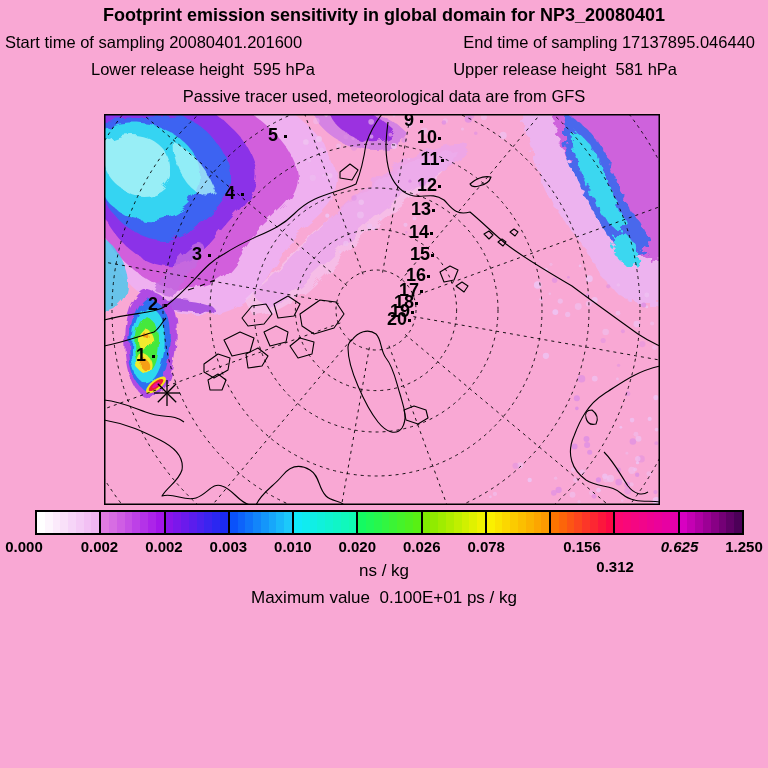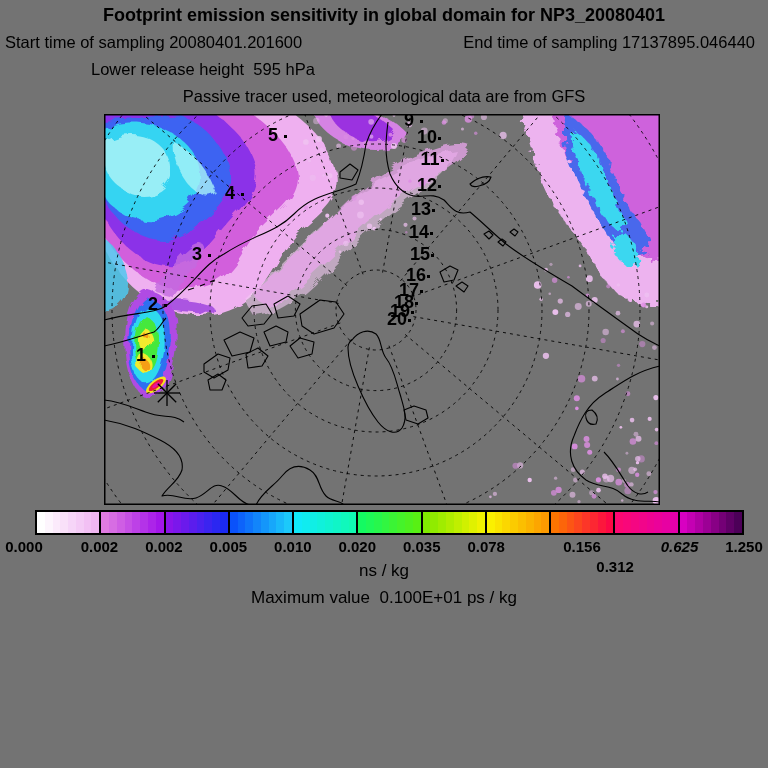--- a/index.html
+++ b/index.html
@@ -1,16 +1,16 @@
 <!DOCTYPE html>
 <html><head>
 <meta charset="utf-8">
 <style>
   html,body{margin:0;padding:0;background:#fff;}
-  #page{position:relative;width:768px;height:768px;background:#737373;overflow:hidden;
+  #page{position:relative;width:768px;height:768px;background:#f9a8d4;overflow:hidden;
         font-family:"Liberation Sans","DejaVu Sans",sans-serif;color:#000;}
   .hline{position:absolute;left:0;width:768px;text-align:center;white-space:pre;}
   #title{top:5px;font-size:18px;font-weight:bold;}
   .split{position:absolute;left:0;width:768px;display:flex;white-space:pre;font-size:16.5px;}
   #line2{top:33px;padding:0 5px;justify-content:space-between;width:750px;text-align:center;}
   #line3{top:60px;padding:0 91px;justify-content:space-between;width:586px;}
   #line4{top:87px;font-size:16.5px;}
   #mapwrap{position:absolute;left:104px;top:114px;width:556px;height:391px;}
   #colorbar{position:absolute;left:35px;top:510px;width:709px;height:25px;
             border:2px solid #000;box-sizing:border-box;display:flex;}
@@ -26,20 +26,21 @@
 
 <div id="page">
 
   <div id="title" class="hline">Footprint emission sensitivity in global domain for NP3_20080401</div>
   <div id="line2" class="split">
     <span>Start time of sampling 20080401.201600</span>
     <span>End time of sampling 17137895.046440</span>
   </div>
   <div id="line3" class="split">
     <span>Lower release height  595 hPa</span>
+    <span>Upper release height  581 hPa</span>
   </div>
   <div id="line4" class="hline">Passive tracer used, meteorological data are from GFS</div>
 
   <div id="mapwrap">
     <svg id="mapsvg" width="556" height="391" viewBox="0 0 556 391">
       <defs>
         <clipPath id="mapclip">
             <rect x="0" y="0" width="556" height="391"></rect>
           </clipPath>
         <filter id="rough" x="-20%" y="-20%" width="140%" height="140%">
@@ -445,24 +446,24 @@
         <div class="cbcell" style="background: rgb(136, 0, 133);"></div>
         <div class="cbcell" style="background: rgb(116, 0, 118);"></div>
         <div class="cbcell" style="background: rgb(96, 0, 103);"></div>
         <div class="cbcell" style="background: rgb(76, 0, 88);"></div>
       </div>
     </div>
   <div id="ticks">
       <span class="tick" style="left: 24px;">0.000</span>
       <span class="tick" style="left: 99.4545px;">0.002</span>
       <span class="tick" style="left: 163.909px;">0.002</span>
-      <span class="tick" style="left: 228.364px;">0.005</span>
+      <span class="tick" style="left: 228.364px;">0.003</span>
       <span class="tick" style="left: 292.818px;">0.010</span>
       <span class="tick" style="left: 357.273px;">0.020</span>
-      <span class="tick" style="left: 421.727px;">0.035</span>
+      <span class="tick" style="left: 421.727px;">0.026</span>
       <span class="tick" style="left: 486.182px;">0.078</span>
       <span class="tick" style="left: 582px;">0.156</span>
       <span class="tick" style="left: 615.091px; margin-top: 20px;">0.312</span>
       <span class="tick" style="left: 679.545px; font-style: italic;">0.625</span>
       <span class="tick" style="left: 744px;">1.250</span>
     </div>
   <div id="units" class="hline">ns / kg</div>
   <div id="maxval" class="hline">Maximum value  0.100E+01 ps / kg</div>
 
 </div>

